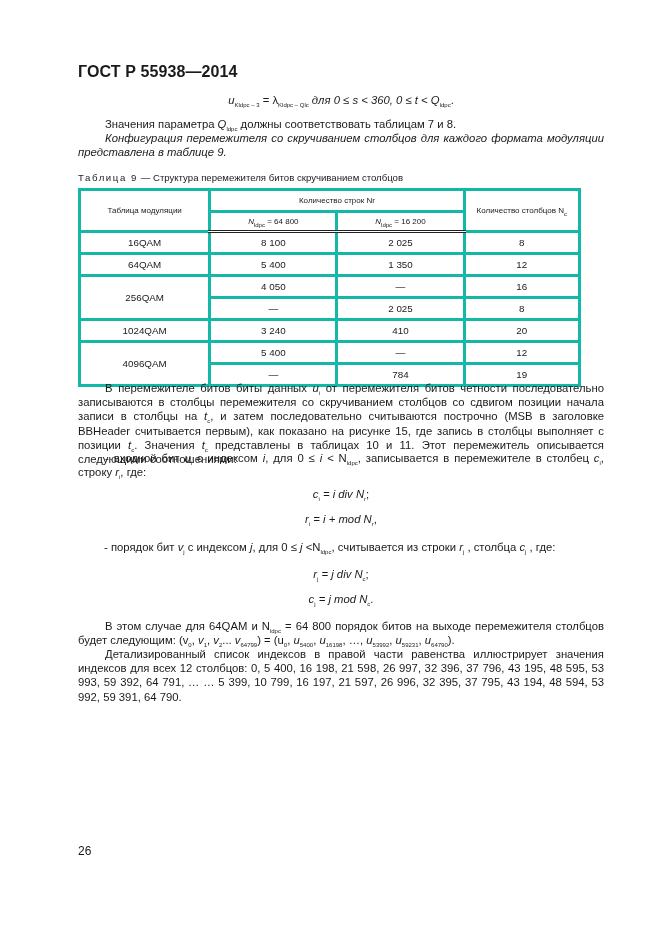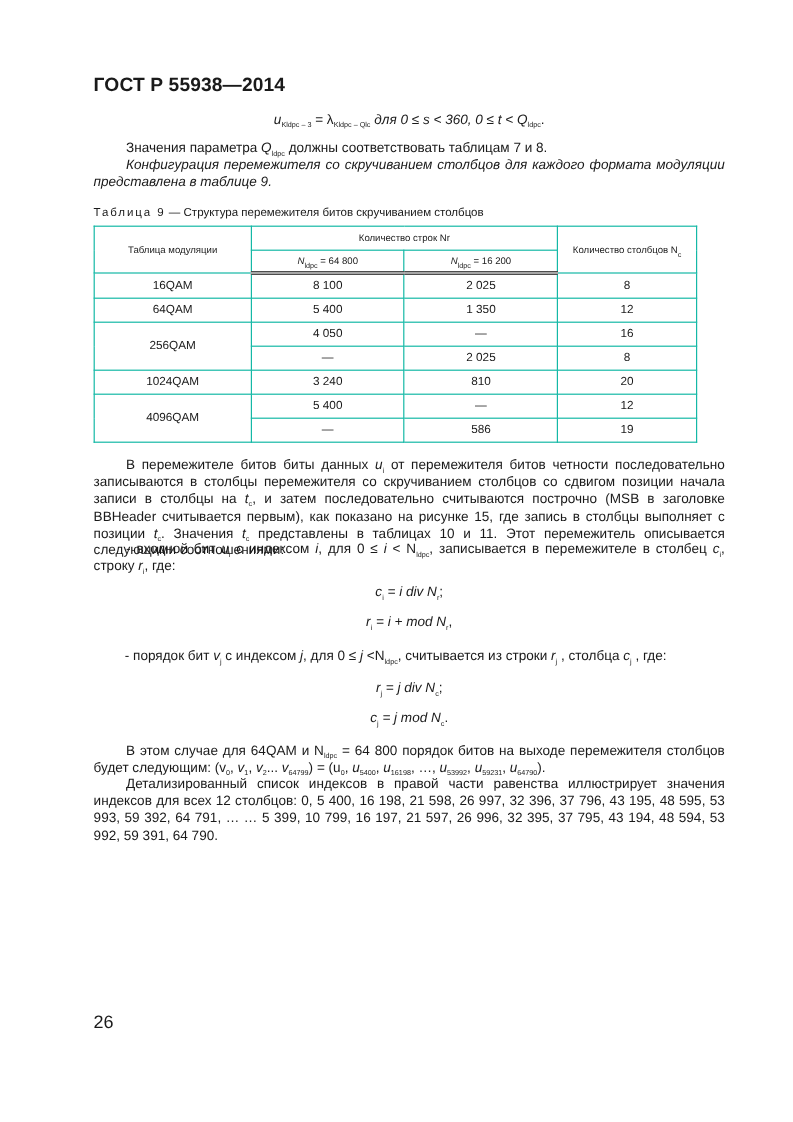--- a/index.html
+++ b/index.html
@@ -10,25 +10,25 @@
   .txt { font-size: 11.3px; line-height: 14.2px; }
   .par { left: 78px; width: 526px; text-align: justify; }
   .indent { text-indent: 27px; }
   .center { left: 78px; width: 526px; text-align: center; }
   i, .it { font-style: italic; }
   sub { font-size: 6px; vertical-align: -3px; line-height: 0; }
   .caption { left: 78px; top: 172px; font-size: 9.6px; text-align: center; }
   .caption .sp { letter-spacing: 1.6px; }
   table { border-collapse: collapse; position: absolute; left: 78px; top: 188px; width: 503px;
           font-size: 9.8px; text-align: center; }
-  td, th { border: 1px solid #14b8a6; padding: 0; font-weight: normal; }
+  td, th { border: 3px solid #14b8a6; padding: 0; font-weight: normal; }
   thead th { font-size: 8px; height: 19px; }
   thead tr.h2 th { height: 17px; border-bottom: 3px double #222; }
   tbody td { height: 19px; margin-top: 19px; }
-  .pgnum { left: 78px; top: 844px; font-size: 15px; }
+  .pgnum { left: 78px; top: 844px; font-size: 12px; }
 </style>
 </head>
 <body>
 
 <div class="abs hdr">ГОСТ Р 55938—2014</div>
 
 <div class="abs center txt" style="top:93px;">
   <i>u</i><sub>Kldpc – 3</sub><span> = λ</span><sub>Kldpc – Qlc</sub><i> для </i><span class="it">0 ≤ s &lt; 360, 0 ≤ t &lt; Q</span><sub>ldpc</sub><span>.</span>
 </div>
 
@@ -79,32 +79,32 @@
       <td>16</td>
     </tr>
     <tr>
       <td>—</td>
       <td>2 025</td>
       <td>8</td>
     </tr>
     <tr>
       <td>1024QAM</td>
       <td>3 240</td>
-      <td>810</td>
+      <td>410</td>
       <td>20</td>
     </tr>
     <tr>
       <td rowspan="2">4096QAM</td>
       <td>5 400</td>
       <td>—</td>
       <td>12</td>
     </tr>
     <tr>
       <td>—</td>
-      <td>586</td>
+      <td>784</td>
       <td>19</td>
     </tr>
   </tbody>
 </table>
 
 <div class="abs par txt indent" style="top:381px;">
   <span>В перемежителе битов биты данных </span><i>u</i><sub>i</sub><span> от перемежителя битов четности последовательно записываются в столбцы перемежителя со скручиванием столбцов со сдвигом позиции начала записи в столбцы на </span><i>t</i><sub>c</sub><span>, и затем последовательно считываются построчно (MSB в заголовке BBHeader считывается первым), как показано на рисунке 15, где запись в столбцы выполняет с позиции </span><i>t</i><sub>c</sub><span>. Значения </span><i>t</i><sub>c</sub><span> представлены в таблицах 10 и 11. Этот перемежитель описывается следующими соотношениями:</span>
 </div>
 
 <div class="abs par txt indent" style="top:451px;">

